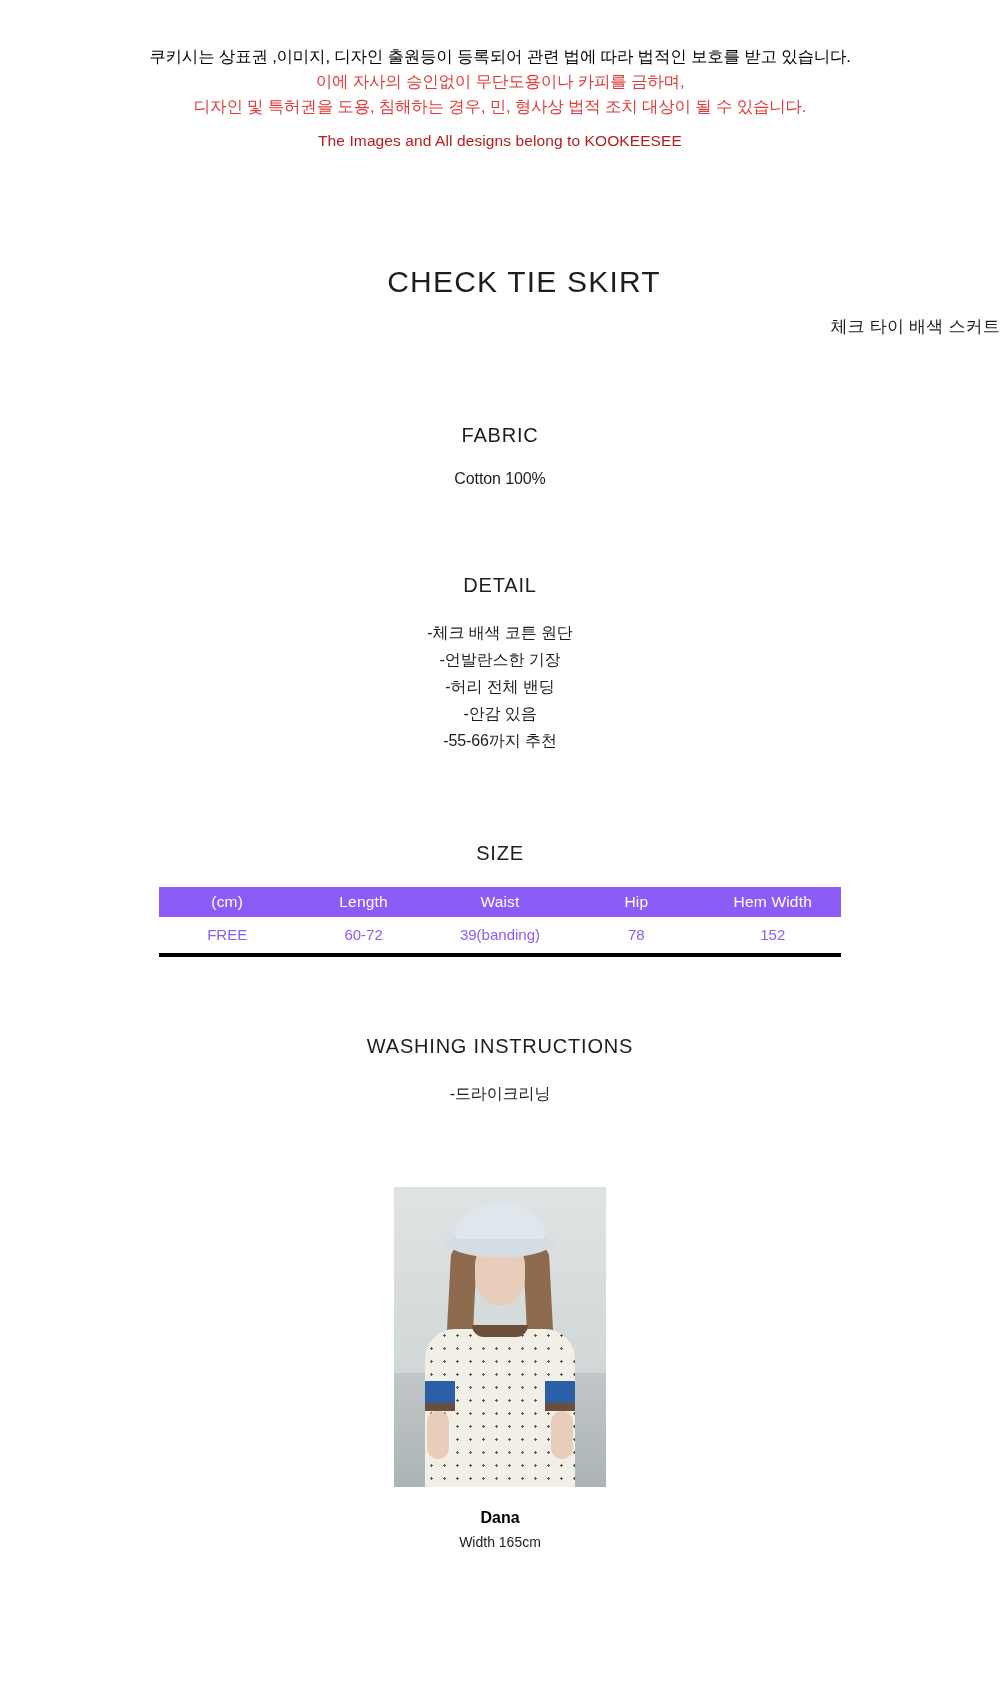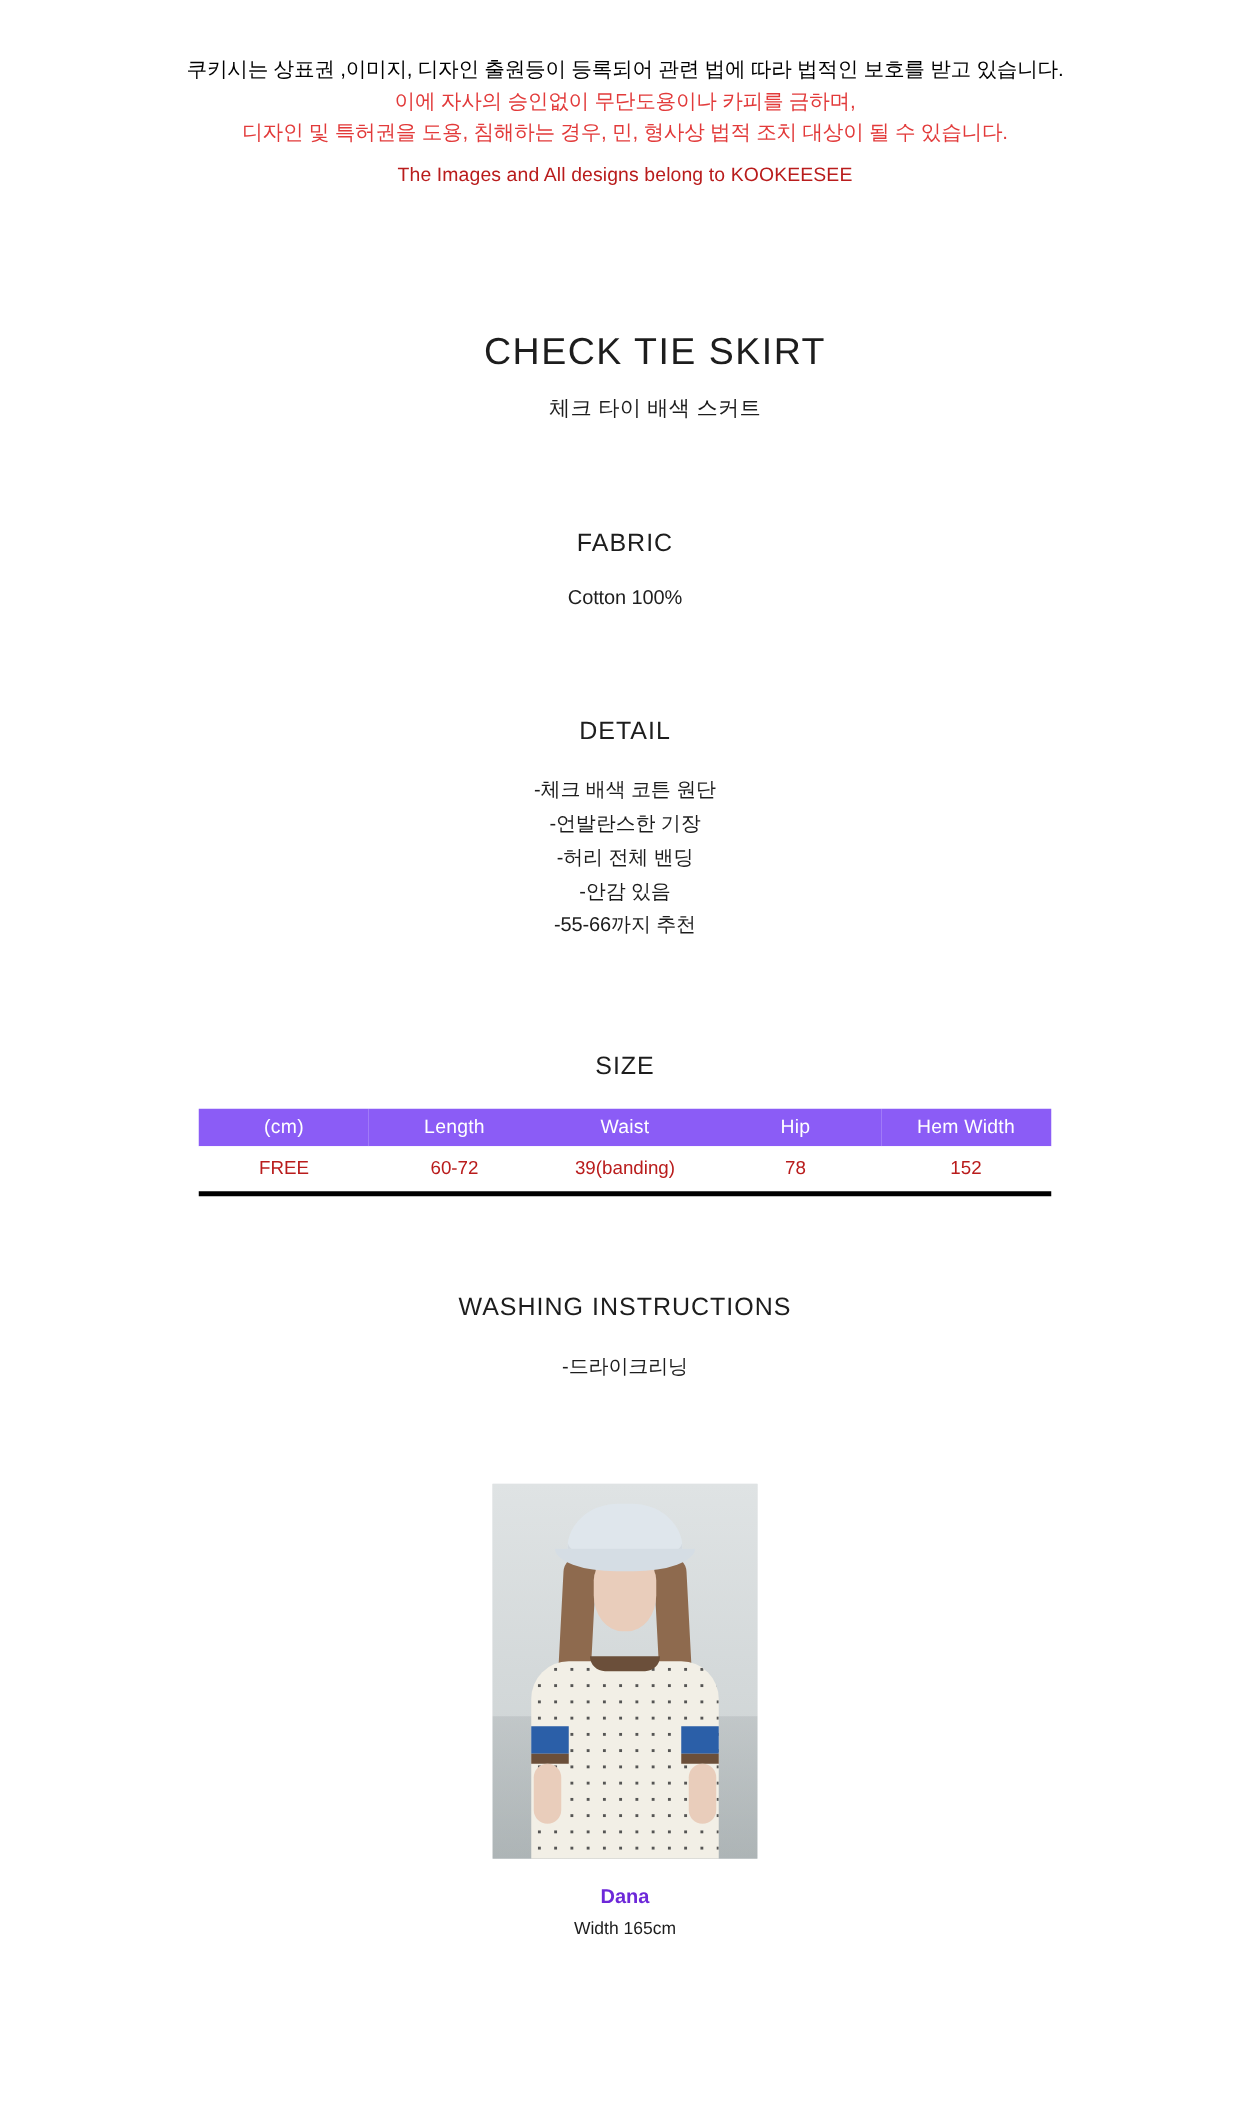--- a/index.html
+++ b/index.html
@@ -53,20 +53,21 @@
     font-size: 30px;
     letter-spacing: 1.2px;
     color: #1d1d1d;
     font-weight: 400;
   }
   .title-sub {
     font-size: 17px;
     margin-top: 16px;
     color: #1d1d1d;
     letter-spacing: 0.2px;
+    text-align: right;
   }
 
   
   .section {
     text-align: center;
   }
   .section-heading {
     font-size: 20px;
     letter-spacing: 0.8px;
     color: #1d1d1d;
@@ -98,21 +99,21 @@
     background: #8b5cf6;
     color: #ffffff;
     font-weight: 400;
     font-size: 15.5px;
     height: 28px;
     line-height: 28px;
     letter-spacing: 0.2px;
   }
   table.size-table tbody td {
     background: #ffffff;
-    color: #b91c1c;
+    color: #8b5cf6;
     font-weight: 400;
     font-size: 15px;
     height: 34px;
     line-height: 34px;
     text-align: center;
   }
   .table-bottom-rule {
     height: 4px;
     background: #000000;
     width: 100%;
@@ -251,21 +252,21 @@
     background: #e9cdbb;
     border-radius: 11px;
   }
   .m-arm-l { left: 2px; }
   .m-arm-r { right: 2px; }
 
   .model-name {
     margin-top: 22px;
     font-size: 16px;
     font-weight: bold;
-    color: #6d28d9;
+    color: #000000;
   }
   .model-height {
     margin-top: 7px;
     font-size: 14px;
     color: #1d1d1d;
   }
   .bottom-space { height: 60px; }
 </style>
 </head>
 <body>

